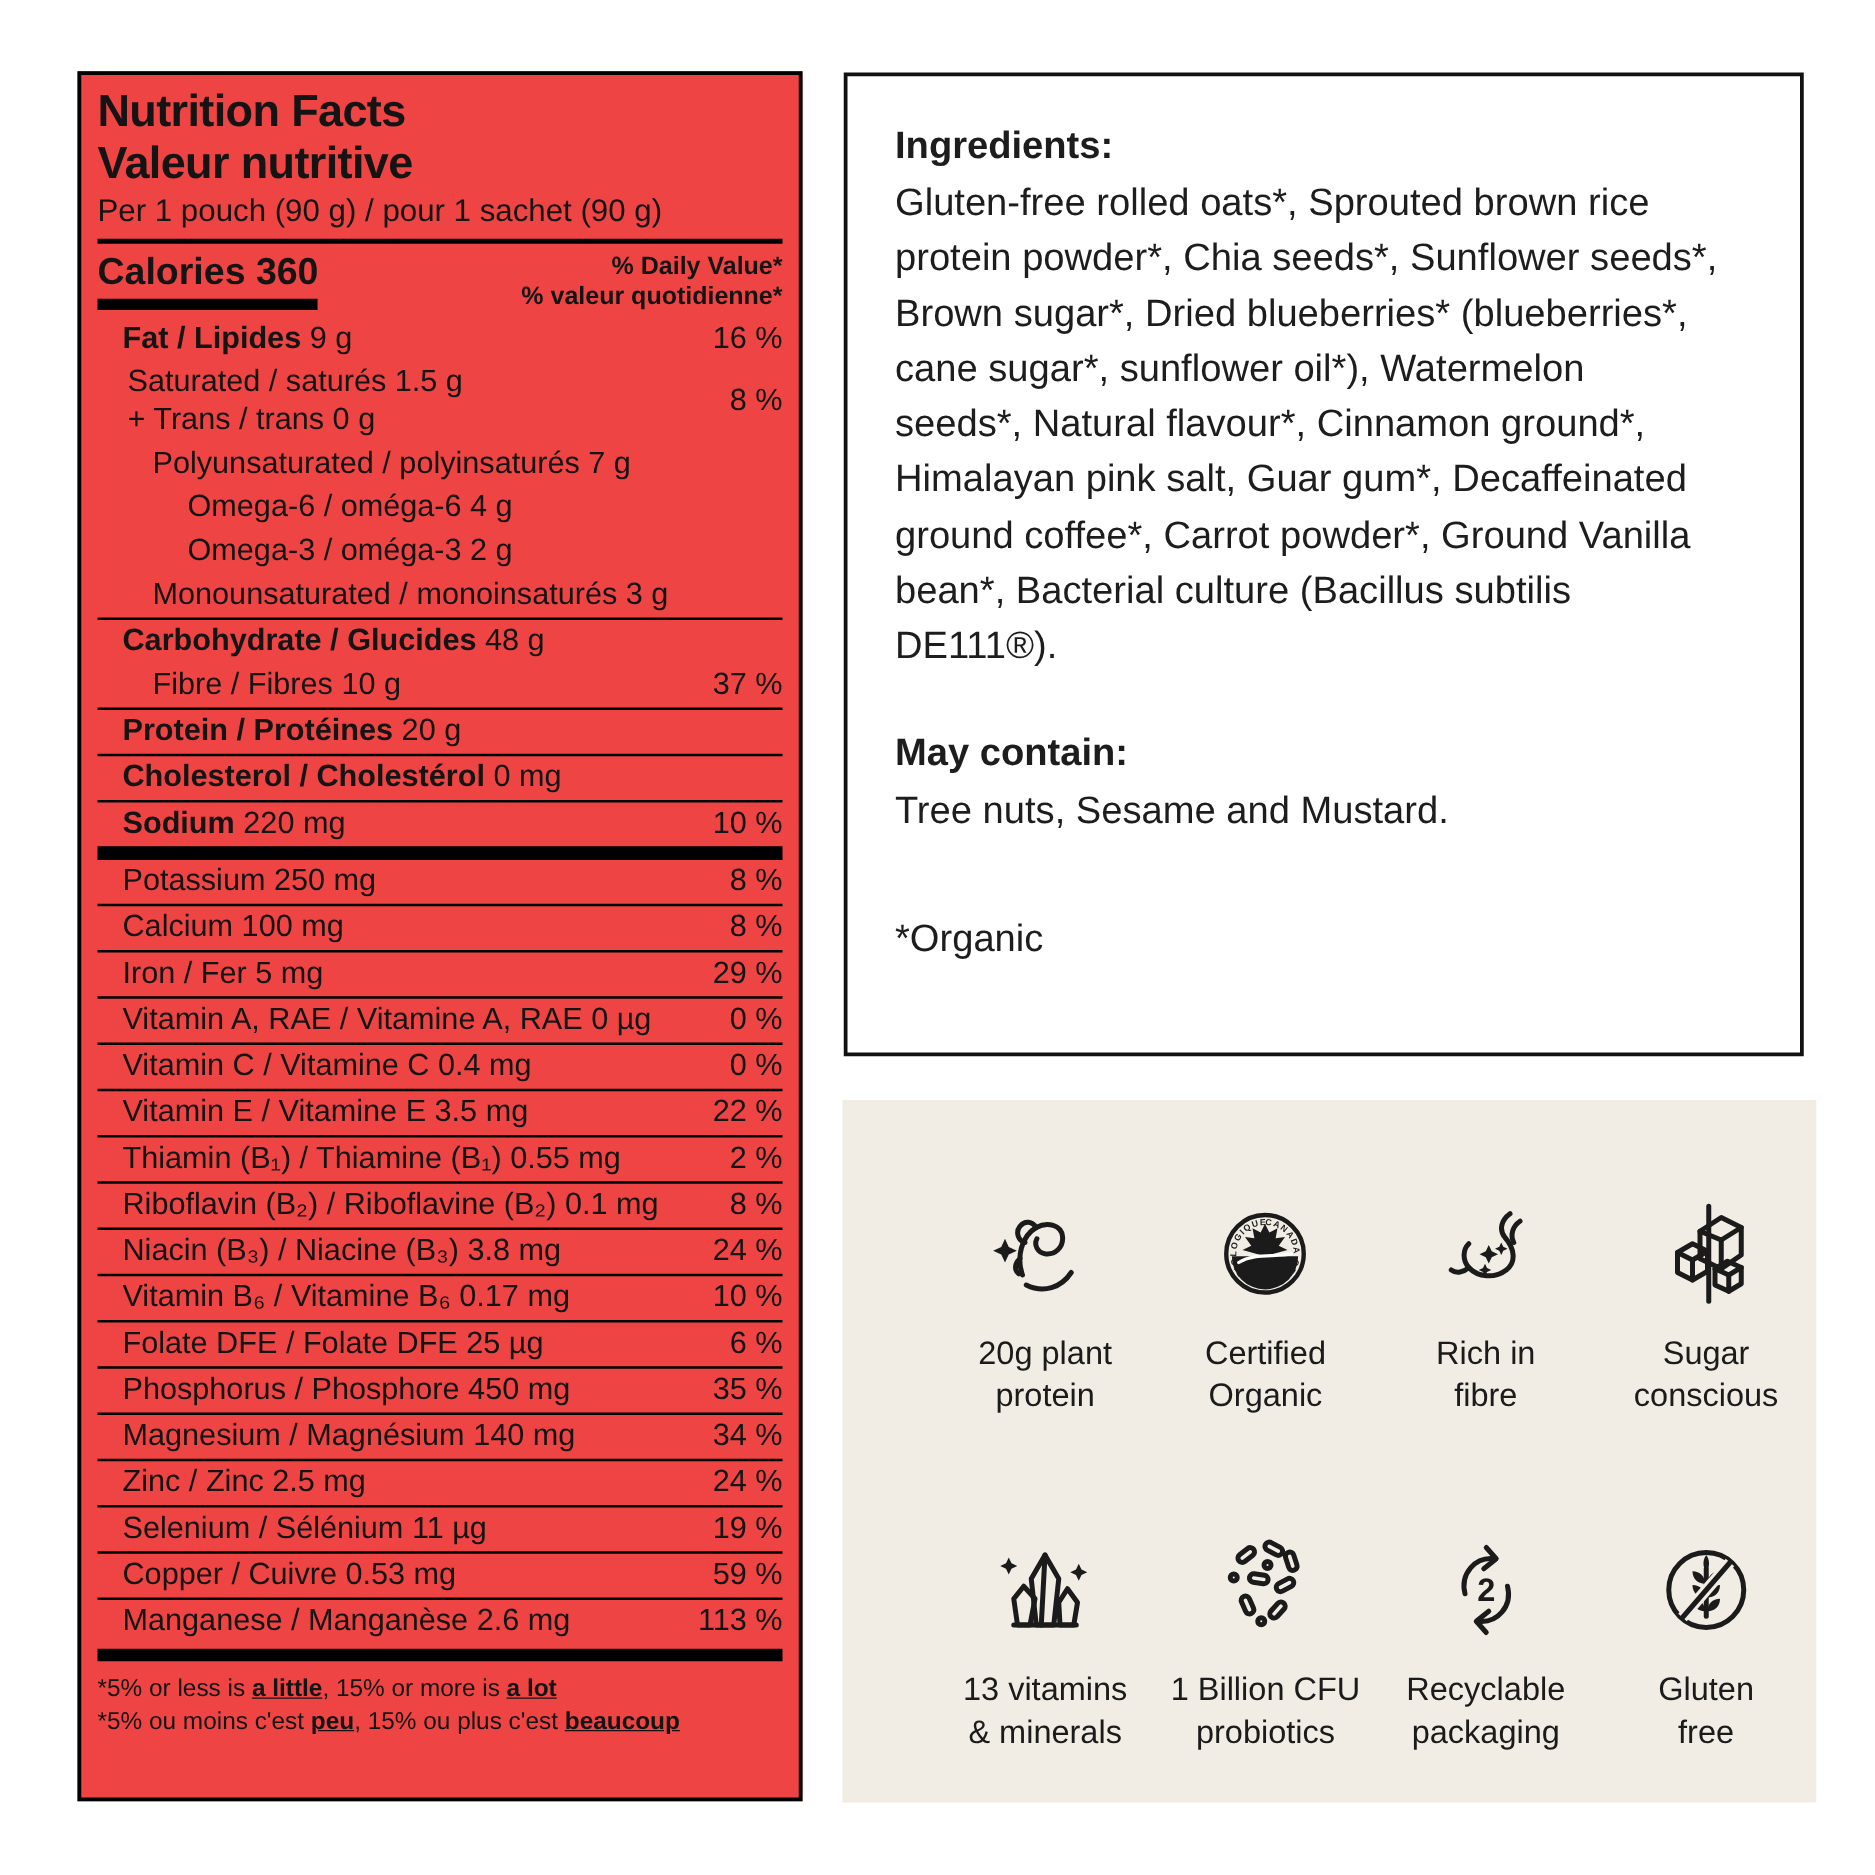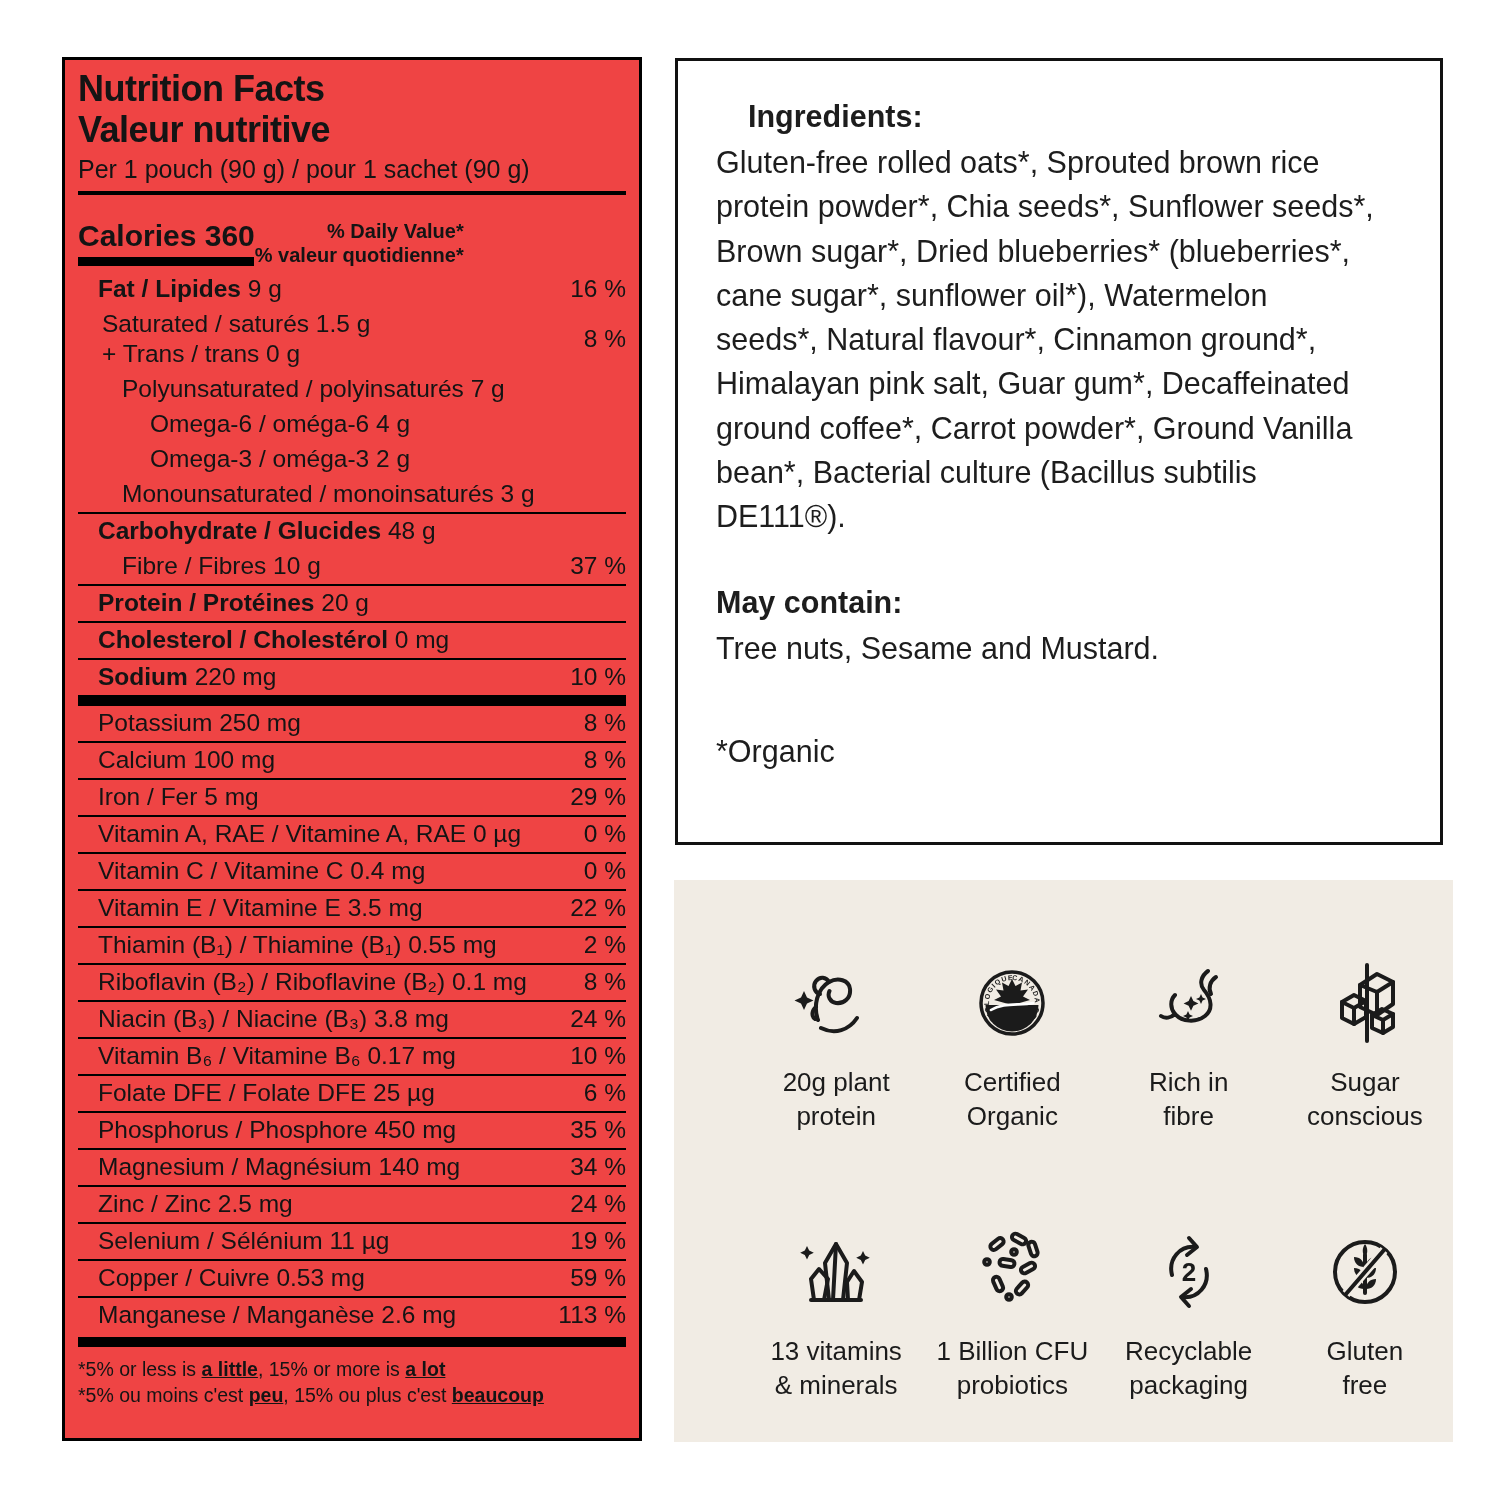--- a/index.html
+++ b/index.html
@@ -10,21 +10,21 @@
   }
   
   .nfl{
     position:absolute;left:62px;top:57px;width:580px;height:1384px;
     border:3px solid #000;box-sizing:border-box;background:#ef4444;
     padding:8px 13px 10px 13px;
   }
   .nf-title{font-size:36px;font-weight:700;line-height:1.14;letter-spacing:-0.5px;}
   .nf-serving{font-size:25px;margin:5px 0 7px 0;}
   .nf-serving-rule{border-bottom:4px solid #000;margin:0 0 0 0;}
-  .cal-block{display:flex;justify-content:flex-start;align-items:flex-start;padding:7px 0 5px 0;margin-top:18px;}
+  .cal-block{display:flex;justify-content:space-between;align-items:flex-start;padding:7px 0 5px 0;}
   .cal-left{font-size:30px;font-weight:700;line-height:1.05;}
   .cal-bar{width:176px;height:9px;background:#000;margin-top:5px;}
   .dv-head{font-size:20px;font-weight:700;text-align:right;line-height:1.18;}
   .nf-rows{}
   .nf-row{display:flex;align-items:flex-start;font-size:24.5px;line-height:30px;padding:2px 0 3px 0;}
   .nf-row .row-left{flex:1;}
   .nf-row .row-dv{white-space:nowrap;padding-left:10px;}
   .nf-row.pair .row-dv{align-self:center;}
   .row-bold{font-weight:700;margin-left:20px;}
   .ind1 .row-left{padding-left:24px;}
@@ -32,21 +32,21 @@
   .top-hair{border-top:2px solid #000;}
   .top-thick{border-top:11px solid #000;gap:12px;}
   .nf-foot{border-top:10px solid #000;margin-top:4px;padding-top:9px;font-size:19.5px;line-height:26px;}
   .fb{font-weight:700;text-decoration:underline;}
   
   .ing{
     position:absolute;left:675px;top:58px;width:768px;height:787px;
     border:3px solid #111;box-sizing:border-box;background:#fff;
     padding:33px 66px 0 38px;font-size:30.5px;line-height:1.45;color:#1d1d1d;
   }
-  .ing-title{font-weight:700;margin-left:32px;}
+  .ing-title{font-weight:700;}
   .ing-body{margin-top:2px;}
   .ing-may{font-weight:700;margin-top:42px;}
   .ing-organic{margin-top:58px;}
   
   .badges{
     position:absolute;left:674px;top:880px;width:779px;height:562px;
     background:#f1ece4;color:#1b1b1b;
   }
   .badge-row{display:flex;padding-left:74px;}
   .badge-row.r1{padding-top:78px;}

